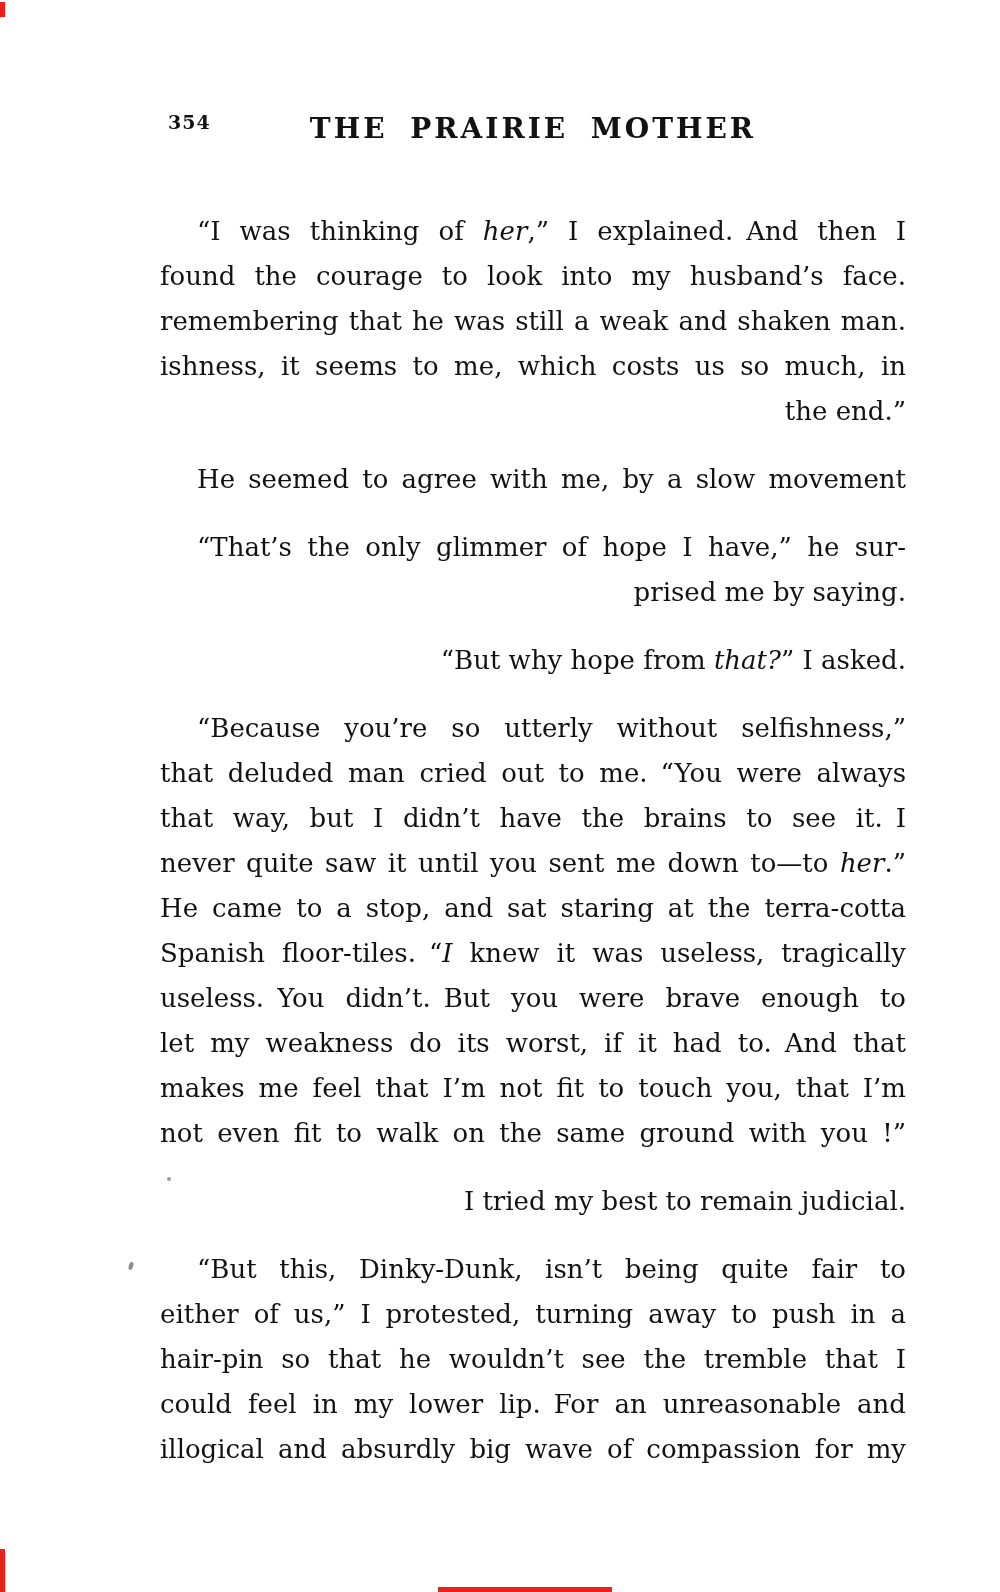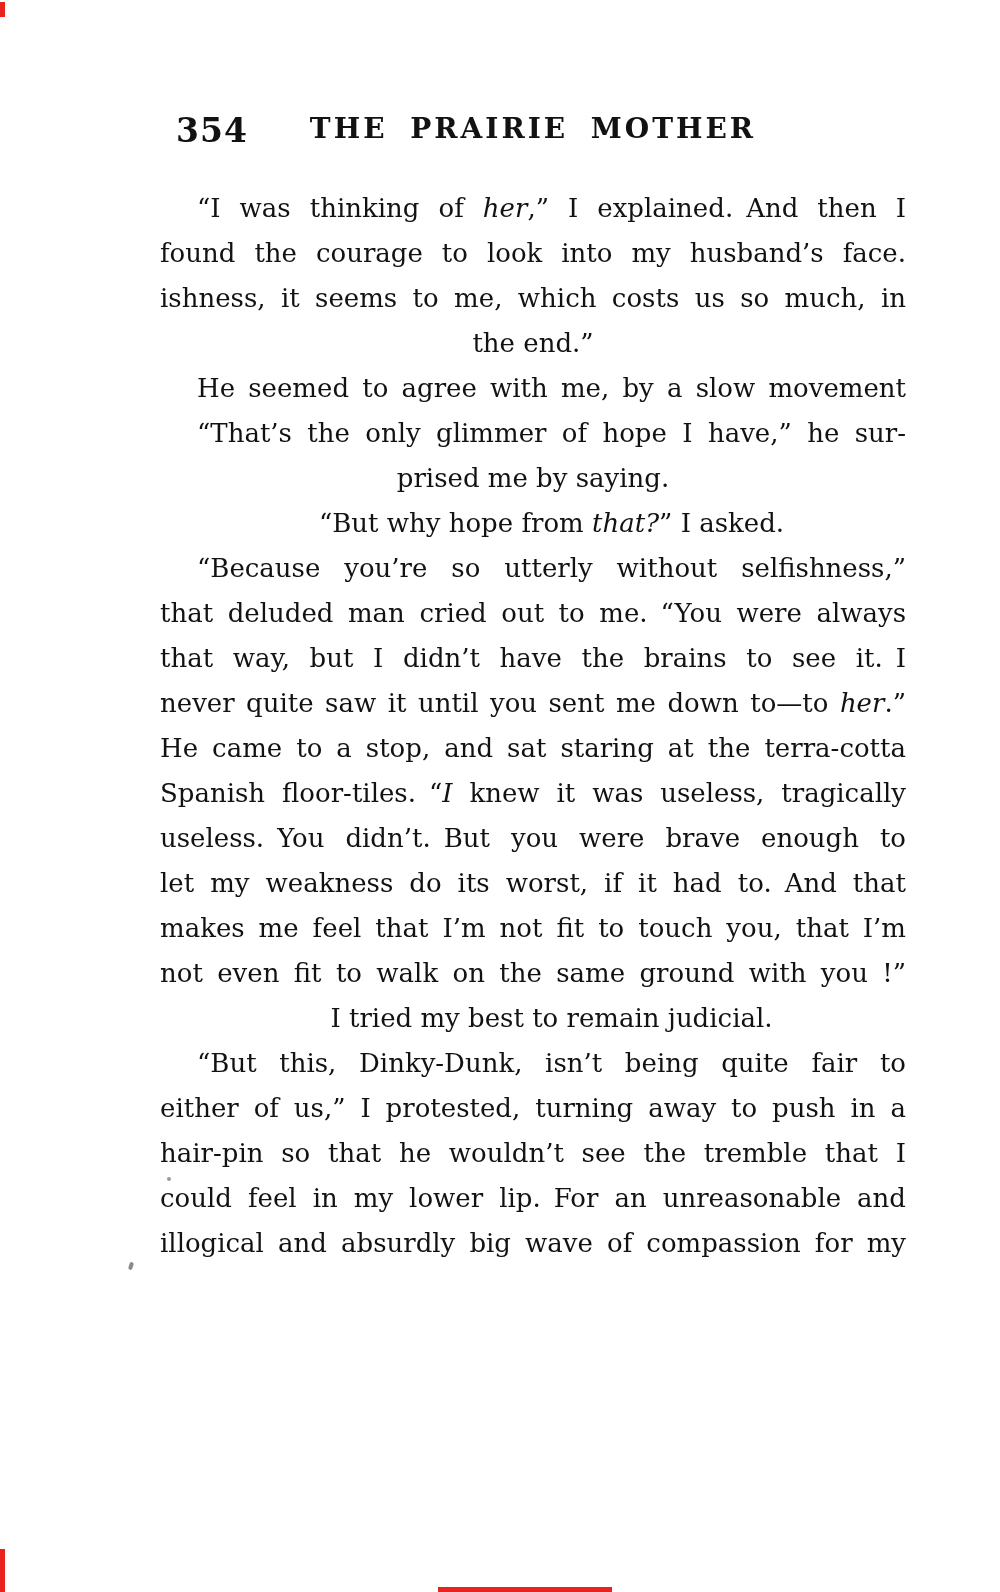--- a/index.html
+++ b/index.html
@@ -17,23 +17,23 @@
   }
   .page-header {
     position: absolute;
     left: 160px;
     top: 111px;
     width: 746px;
     height: 36px;
   }
   .page-number {
     position: absolute;
-    left: 16px;
+    left: 8px;
     top: 0;
-    font-size: 33px;
+    font-size: 19px;
     font-weight: bold;
     letter-spacing: 1px;
   }
   .page-title {
     text-align: center;
     font-size: 28px;
     font-weight: bold;
     letter-spacing: 3px;
     word-spacing: 10px;
     line-height: 36px;
@@ -43,34 +43,35 @@
     left: 160px;
     top: 186px;
     width: 746px;
   }
   .line {
     position: relative;
     height: 45px;
     line-height: 45px;
     font-size: 26px;
     overflow: hidden;
-    text-align: center;
+    text-align: right;
     white-space: normal;
   }
   .line.j {
     text-align: justify;
   }
   .line.j::after {
     content: "";
     display: inline-block;
     width: 100%;
     height: 0;
   }
   .line.indent {
     text-indent: 37px;
+    margin-top: 23px;
   }
   .it {
     font-style: italic;
   }
   .artifact {
     position: absolute;
     background: #e8231d;
   }
   .a-top-left    { left: 0px;   top: 2px;    width: 5px;   height: 15px; }
   .a-bottom-left { left: 0px;   top: 1549px; width: 5px;   height: 43px; }
@@ -87,20 +88,21 @@
 <body style="background: rgb(255, 255, 255); color: rgb(18, 18, 18);">
 
 <div class="page-header">
   <span class="page-number">354</span>
   <div class="page-title">THE PRAIRIE MOTHER</div>
 </div>
 
 <div class="page-body">
     <div class="line j indent"><span>“I was thinking of </span><span class="it">her</span><span>,” I explained. And then I</span></div>
     <div class="line j"><span>found the courage to look into my husband’s face.</span></div>
+    <div class="line j"><span>remembering that he was still a weak and shaken man.</span></div>
     <div class="line j"><span>ishness, it seems to me, which costs us so much, in</span></div>
     <div class="line"><span>the end.”</span></div>
     <div class="line j indent"><span>He seemed to agree with me, by a slow movement</span></div>
     <div class="line j indent"><span>“That’s the only glimmer of hope I have,” he sur-</span></div>
     <div class="line"><span>prised me by saying.</span></div>
     <div class="line indent"><span>“But why hope from </span><span class="it">that?</span><span>” I asked.</span></div>
     <div class="line j indent"><span>“Because you’re so utterly without selfishness,”</span></div>
     <div class="line j"><span>that deluded man cried out to me. “You were always</span></div>
     <div class="line j"><span>that way, but I didn’t have the brains to see it. I</span></div>
     <div class="line j"><span>never quite saw it until you sent me down to—to </span><span class="it">her</span><span>.”</span></div>

